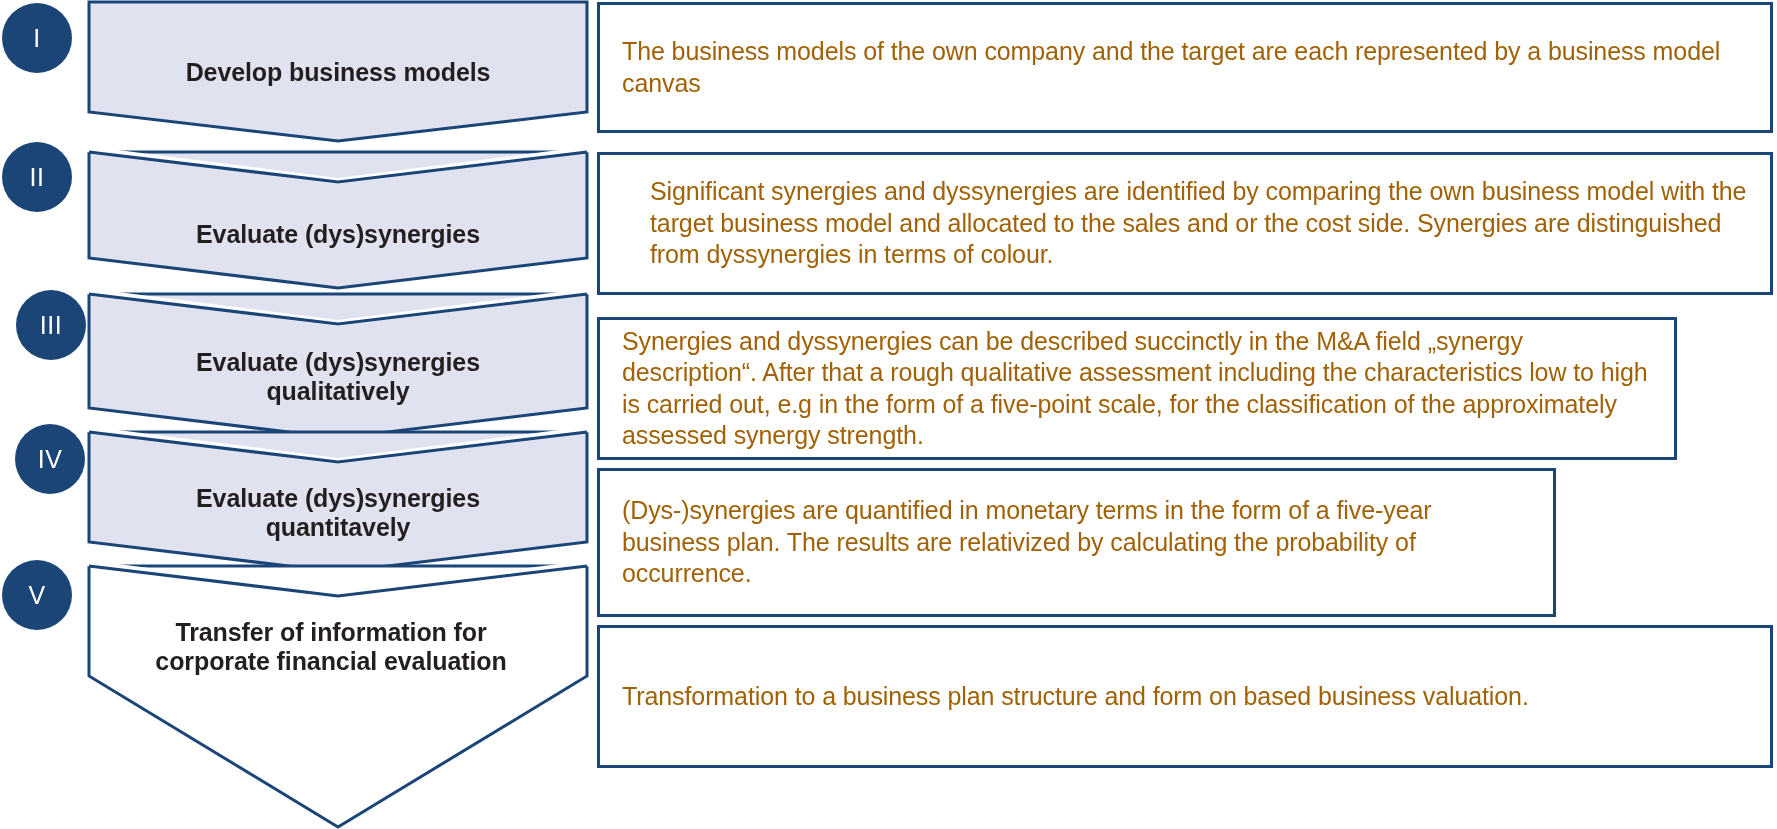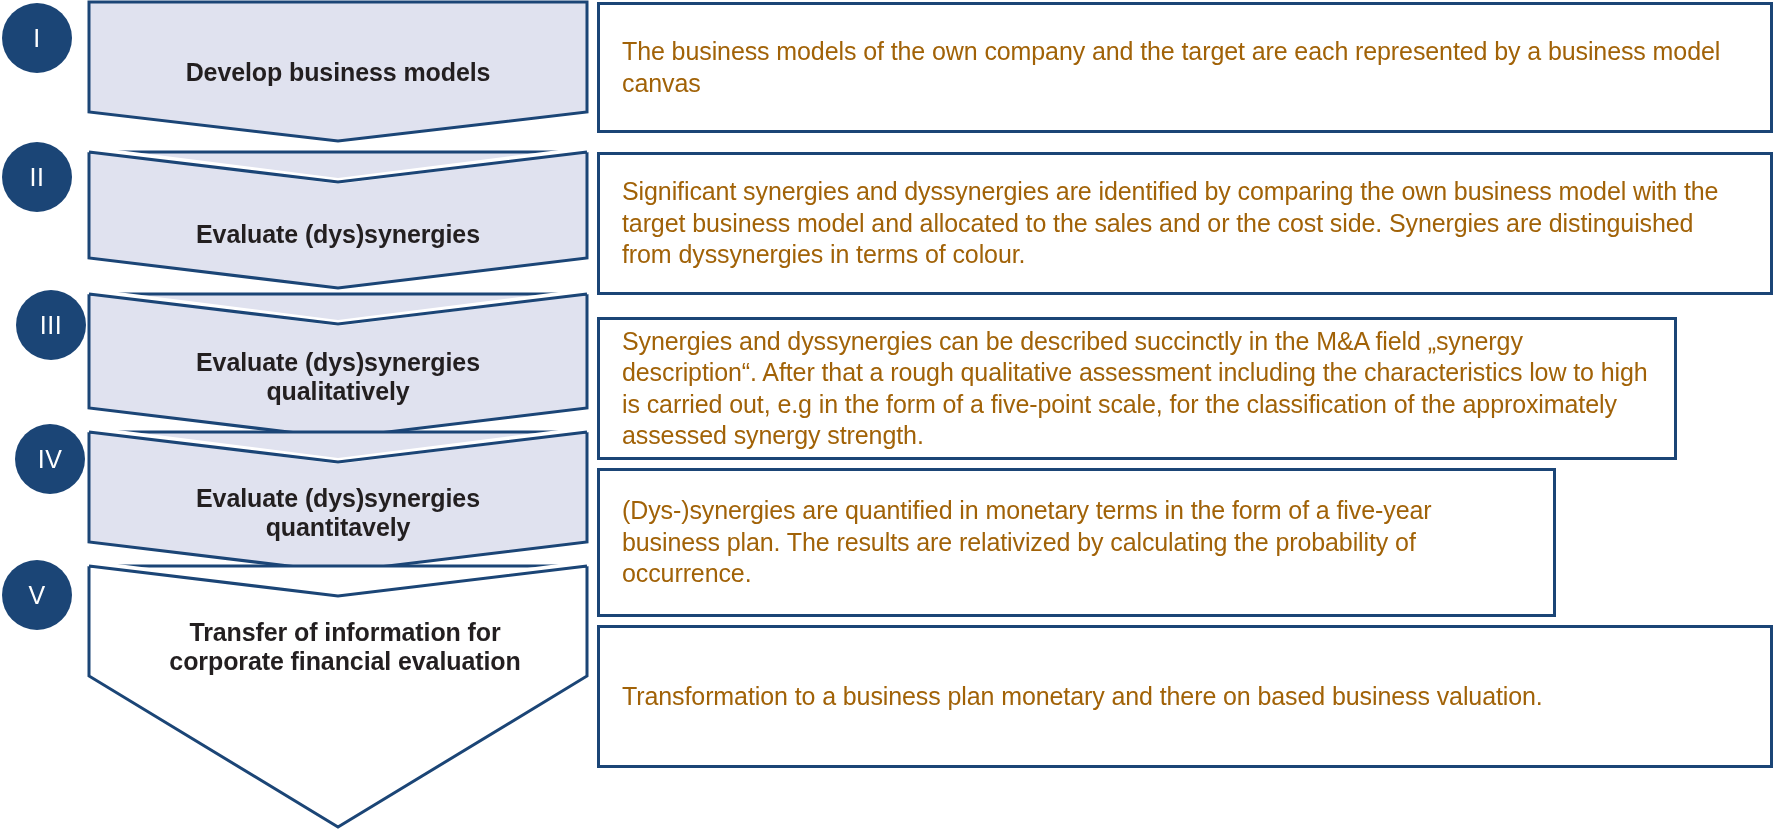--- a/index.html
+++ b/index.html
@@ -89,21 +89,21 @@
     <polygon points="86,560 338,592 590,560 590,566 338,598 86,566" fill="#ffffff" stroke="none"></polygon>
     <polyline points="89,566 338,596 587,566" fill="none" stroke="#1b4576" stroke-width="3"></polyline>
   </svg>
 
   <div class="step-label" style="left:89px; top:58px; width:498px;text-align:center;">Develop business models</div>
   <div class="step-label" style="left:89px; top:220px; width:498px;">Evaluate (dys)synergies</div>
   <div class="step-label" style="left:89px; top:348px; width:498px;">Evaluate (dys)synergies
 qualitatively</div>
   <div class="step-label" style="left:89px; top:484px; width:498px;">Evaluate (dys)synergies
 quantitavely</div>
-  <div class="step-label" style="left:89px; top:618px; width:512px;">Transfer of information for
+  <div class="step-label" style="left:75px; top:618px; width:512px;">Transfer of information for
 corporate financial evaluation</div>
 
   <div class="badge" style="left:2px; top:3px; width:70px; height:70px;">
     <span>I</span>
   </div>
   <div class="badge" style="left:2px; top:142px; width:70px; height:70px;align-items:center;">
     <span>II</span>
   </div>
   <div class="badge" style="left:16px; top:290px; width:70px; height:70px;">
     <span>III</span>
@@ -111,26 +111,26 @@
   <div class="badge" style="left:15px; top:424px; width:70px; height:70px;">
     <span>IV</span>
   </div>
   <div class="badge" style="left:2px; top:560px; width:70px; height:70px;">
     <span>V</span>
   </div>
 
   <div class="desc-panel" style="left:597px; top:2px; width:1176px; height:131px;">
     <div class="desc-text">The business models of the own company and the target are each represented by a business model canvas</div>
   </div>
-  <div class="desc-panel" style="left:597px; top:152px; width:1176px; height:143px;">
+  <div class="desc-panel" style="left:597px; top:152px; width:1176px; height:143px;padding-left:28px;">
     <div class="desc-text">Significant synergies and dyssynergies are identified by comparing the own business model with the target business model and allocated to the sales and or the cost side. Synergies are distinguished from dyssynergies in terms of colour.</div>
   </div>
   <div class="desc-panel" style="left:597px; top:317px; width:1080px; height:143px;">
     <div class="desc-text">Synergies and dyssynergies can be described succinctly in the M&amp;A field „synergy description“. After that a rough qualitative assessment including the characteristics low to high is carried out, e.g in the form of a five-point scale, for the classification of the approximately assessed synergy strength.</div>
   </div>
   <div class="desc-panel" style="left:597px; top:468px; width:959px; height:149px;">
     <div class="desc-text">(Dys-)synergies are quantified in monetary terms in the form of a five-year business plan. The results are relativized by calculating the probability of occurrence.</div>
   </div>
   <div class="desc-panel" style="left:597px; top:625px; width:1176px; height:143px;">
-    <div class="desc-text">Transformation to a business plan monetary and there on based business valuation.</div>
+    <div class="desc-text">Transformation to a business plan structure and form on based business valuation.</div>
   </div>
 
 </div>
 
 </body></html>

